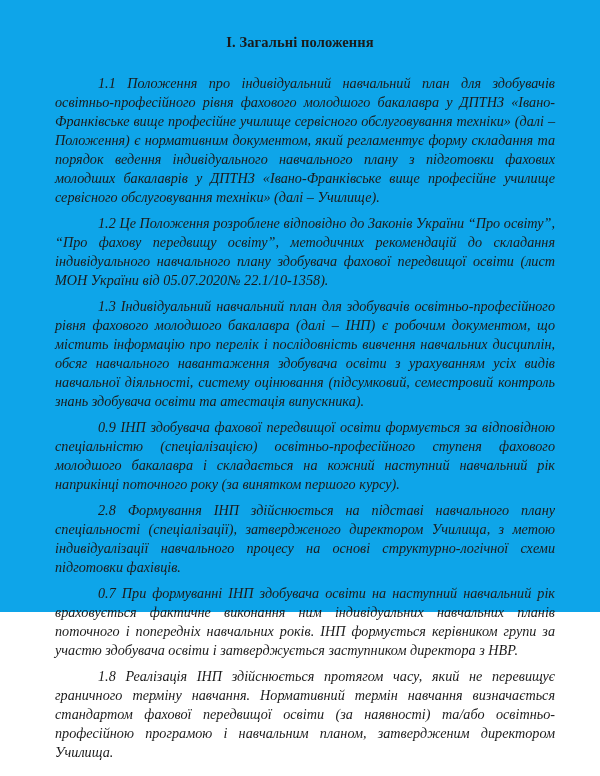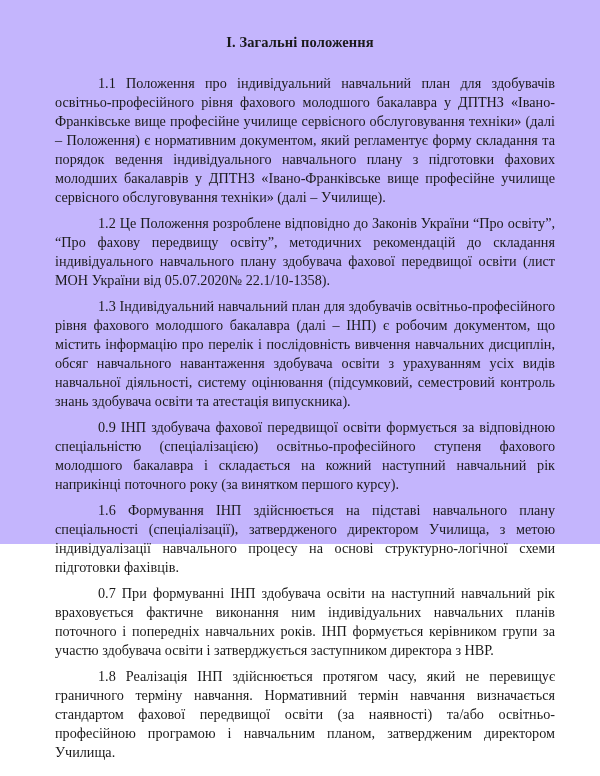--- a/index.html
+++ b/index.html
@@ -1,43 +1,44 @@
 <!DOCTYPE html>
 <html><head>
 <meta charset="utf-8">
 <style>
   html, body { margin: 0; padding: 0; background: #ffffff; }
   body { width: 600px; height: 776px; overflow: hidden; position: relative; }
   .page {
-    position: absolute; left: 0; top: 0; width: 600px; height: 544px;
-    background: #c4b5fd; color: #1a1a1a;
+    position: absolute; left: 0; top: 0; width: 600px; height: 612px;
+    background: #0ea5e9; color: #1a1a1a;
     font-family: "Liberation Serif", "DejaVu Serif", serif;
   }
   .title {
     position: absolute; top: 34px; left: 0; width: 600px;
     text-align: center; font-weight: bold; font-size: 14.5px;
     letter-spacing: 0.1px;
   }
   .body {
     position: absolute; left: 55px; top: 74px; width: 500px;
     font-size: 14.2px; line-height: 19px;
   }
   .para {
     margin: 0 0 7px 0; text-align: justify; text-indent: 43px;
     hyphens: none;
+    font-style: italic;
   }
 </style>
 </head>
 <body>
 
 <div class="page">
   <div class="title">I. Загальні положення</div>
   <div class="body">
     <p class="para">1.1 Положення про індивідуальний навчальний план для здобувачів освітньо-професійного рівня фахового молодшого бакалавра у ДПТНЗ «Івано-Франківське вище професійне училище сервісного обслуговування техніки» (далі – Положення) є нормативним документом, який регламентує форму складання та порядок ведення індивідуального навчального плану з підготовки фахових молодших бакалаврів у ДПТНЗ «Івано-Франківське вище професійне училище сервісного обслуговування техніки» (далі – Училище).</p>
     <p class="para">1.2 Це Положення розроблене відповідно до Законів України “Про освіту”, “Про фахову передвищу освіту”, методичних рекомендацій до складання індивідуального навчального плану здобувача фахової передвищої освіти (лист МОН України від 05.07.2020№ 22.1/10-1358).</p>
     <p class="para">1.3 Індивідуальний навчальний план для здобувачів освітньо-професійного рівня фахового молодшого бакалавра (далі – ІНП) є робочим документом, що містить інформацію про перелік і послідовність вивчення навчальних дисциплін, обсяг навчального навантаження здобувача освіти з урахуванням усіх видів навчальної діяльності, систему оцінювання (підсумковий, семестровий контроль знань здобувача освіти та атестація випускника).</p>
     <p class="para">0.9 ІНП здобувача фахової передвищої освіти формується за відповідною спеціальністю (спеціалізацією) освітньо-професійного ступеня фахового молодшого бакалавра і складається на кожний наступний навчальний рік наприкінці поточного року (за винятком першого курсу).</p>
-    <p class="para">1.6 Формування ІНП здійснюється на підставі навчального плану спеціальності (спеціалізації), затвердженого директором Училища, з метою індивідуалізації навчального процесу на основі структурно-логічної схеми підготовки фахівців.</p>
+    <p class="para">2.8 Формування ІНП здійснюється на підставі навчального плану спеціальності (спеціалізації), затвердженого директором Училища, з метою індивідуалізації навчального процесу на основі структурно-логічної схеми підготовки фахівців.</p>
     <p class="para">0.7 При формуванні ІНП здобувача освіти на наступний навчальний рік враховується фактичне виконання ним індивідуальних навчальних планів поточного і попередніх навчальних років. ІНП формується керівником групи за участю здобувача освіти і затверджується заступником директора з НВР.</p>
     <p class="para">1.8 Реалізація ІНП здійснюється протягом часу, який не перевищує граничного терміну навчання. Нормативний термін навчання визначається стандартом фахової передвищої освіти (за наявності) та/або освітньо-професійною програмою і навчальним планом, затвердженим директором Училища.</p>
 
   </div>
 </div>
 
 </body></html>

